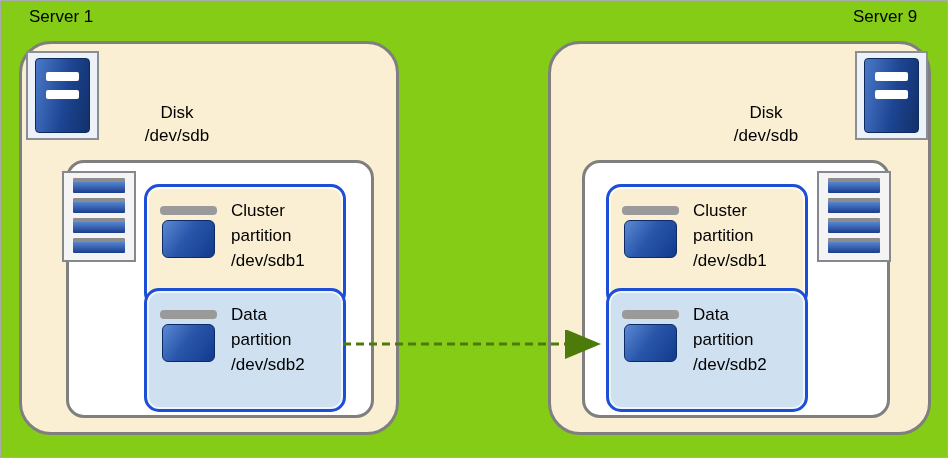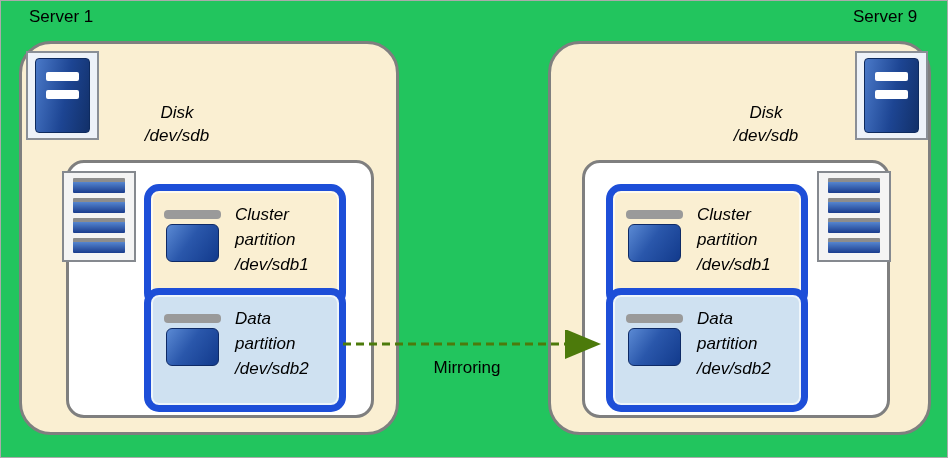--- a/index.html
+++ b/index.html
@@ -1,22 +1,22 @@
 <!DOCTYPE html>
 <html><head>
 <meta charset="utf-8">
 <style>
   html,body{margin:0;padding:0;background:#fff;font-family:"Liberation Sans",sans-serif;color:#000;}
-  .canvas{position:relative;width:948px;height:458px;background:#22c55e;border:1px solid #ababab;box-sizing:border-box;overflow:hidden;}
+  .canvas{position:relative;width:948px;height:458px;background:#84cc16;border:1px solid #ababab;box-sizing:border-box;overflow:hidden;}
 
   .lbl{position:absolute;font-size:17px;white-space:nowrap;}
   .lbl.s1{left:28px;top:6px;}
   .lbl.s2{left:852px;top:6px;}
 
-  .sbox{position:absolute;top:40px;height:394px;background:#FAEFD2;border:3px solid #7F7F7F;border-radius:32px;box-sizing:border-box;font-style:italic;}
+  .sbox{position:absolute;top:40px;height:394px;background:#FAEFD2;border:3px solid #7F7F7F;border-radius:32px;box-sizing:border-box;}
   .sbox.s1{left:18px;width:380px;}
   .sbox.s2{left:547px;width:383px;}
 
   
   .srv-icon{position:absolute;top:7px;width:73px;height:89px;background:#EDF2F9;border:2px solid #8a8f96;box-sizing:border-box;}
   .s1 .srv-icon{left:4px;}
   .s2 .srv-icon{left:304px;}
   .srv-tower{position:absolute;left:7px;top:5px;right:7px;bottom:5px;background:linear-gradient(100deg,#4A79C8 0%,#1d4593 55%,#123069 100%);border:1px solid #0d2a5e;border-radius:4px;}
   .srv-bar{width:62%;height:9px;background:#ffffff;border-radius:2px;margin:0 auto;}
   .srv-bar.b1{margin-top:13px;}
@@ -32,21 +32,21 @@
   .s1 .dbox{left:44px;}
   .s2 .dbox{left:31px;}
 
   
   .stack{position:absolute;top:127px;width:74px;height:91px;background:#F4F4F4;border:2px solid #85898f;box-sizing:border-box;}
   .s1 .stack{left:40px;}
   .s2 .stack{left:266px;}
   .stack-row{width:52px;height:11px;margin:5px auto 4px auto;background:linear-gradient(180deg,#5585cf,#1a3c8d);border-top:4px solid #8c8c8c;border-radius:1px;}
 
   
-  .part{position:absolute;width:202px;height:124px;border:7px solid #1d4ed8;border-radius:15px;box-sizing:border-box;box-shadow:inset 0 0 0 2px rgba(255,255,255,0.65);}
+  .part{position:absolute;width:202px;height:124px;border:3px solid #1d4ed8;border-radius:15px;box-sizing:border-box;box-shadow:inset 0 0 0 2px rgba(255,255,255,0.65);}
   .s1 .part{left:122px;}
   .s2 .part{left:55px;}
   .part.cluster{top:140px;background:#FAEFD2;}
   .part.data{top:244px;background:#CFE1F1;}
 
   .picon-cap{position:absolute;left:13px;top:19px;width:57px;height:9px;background:#9a9a9a;border-radius:4px;}
   .picon-drive{position:absolute;left:15px;top:33px;width:53px;height:38px;border-radius:6px;background:linear-gradient(125deg,#5b8ad4 0%,#2a57ab 45%,#123a8c 100%);border:1px solid #0e2a66;box-sizing:border-box;}
   .ptext{position:absolute;left:84px;top:11px;width:100px;font-size:17px;line-height:25px;}
 
   
@@ -134,15 +134,14 @@
   </div>
 
   <svg class="arrow-svg" width="268" height="30" viewBox="0 0 268 30">
     <defs>
       <marker id="ah" markerWidth="12" markerHeight="10" refX="10" refY="5" orient="auto">
         <path d="M0,0 L12,5 L0,10 Z" fill="#4C7A0B"></path>
       </marker>
     </defs>
     <line x1="2" y1="14" x2="254" y2="14" stroke="#4C7A0B" stroke-width="3" stroke-dasharray="8 5" marker-end="url(#ah)"></line>
   </svg>
-  <div class="arrow-lbl">Mirroring</div>
 
 </div>
 
 </body></html>

